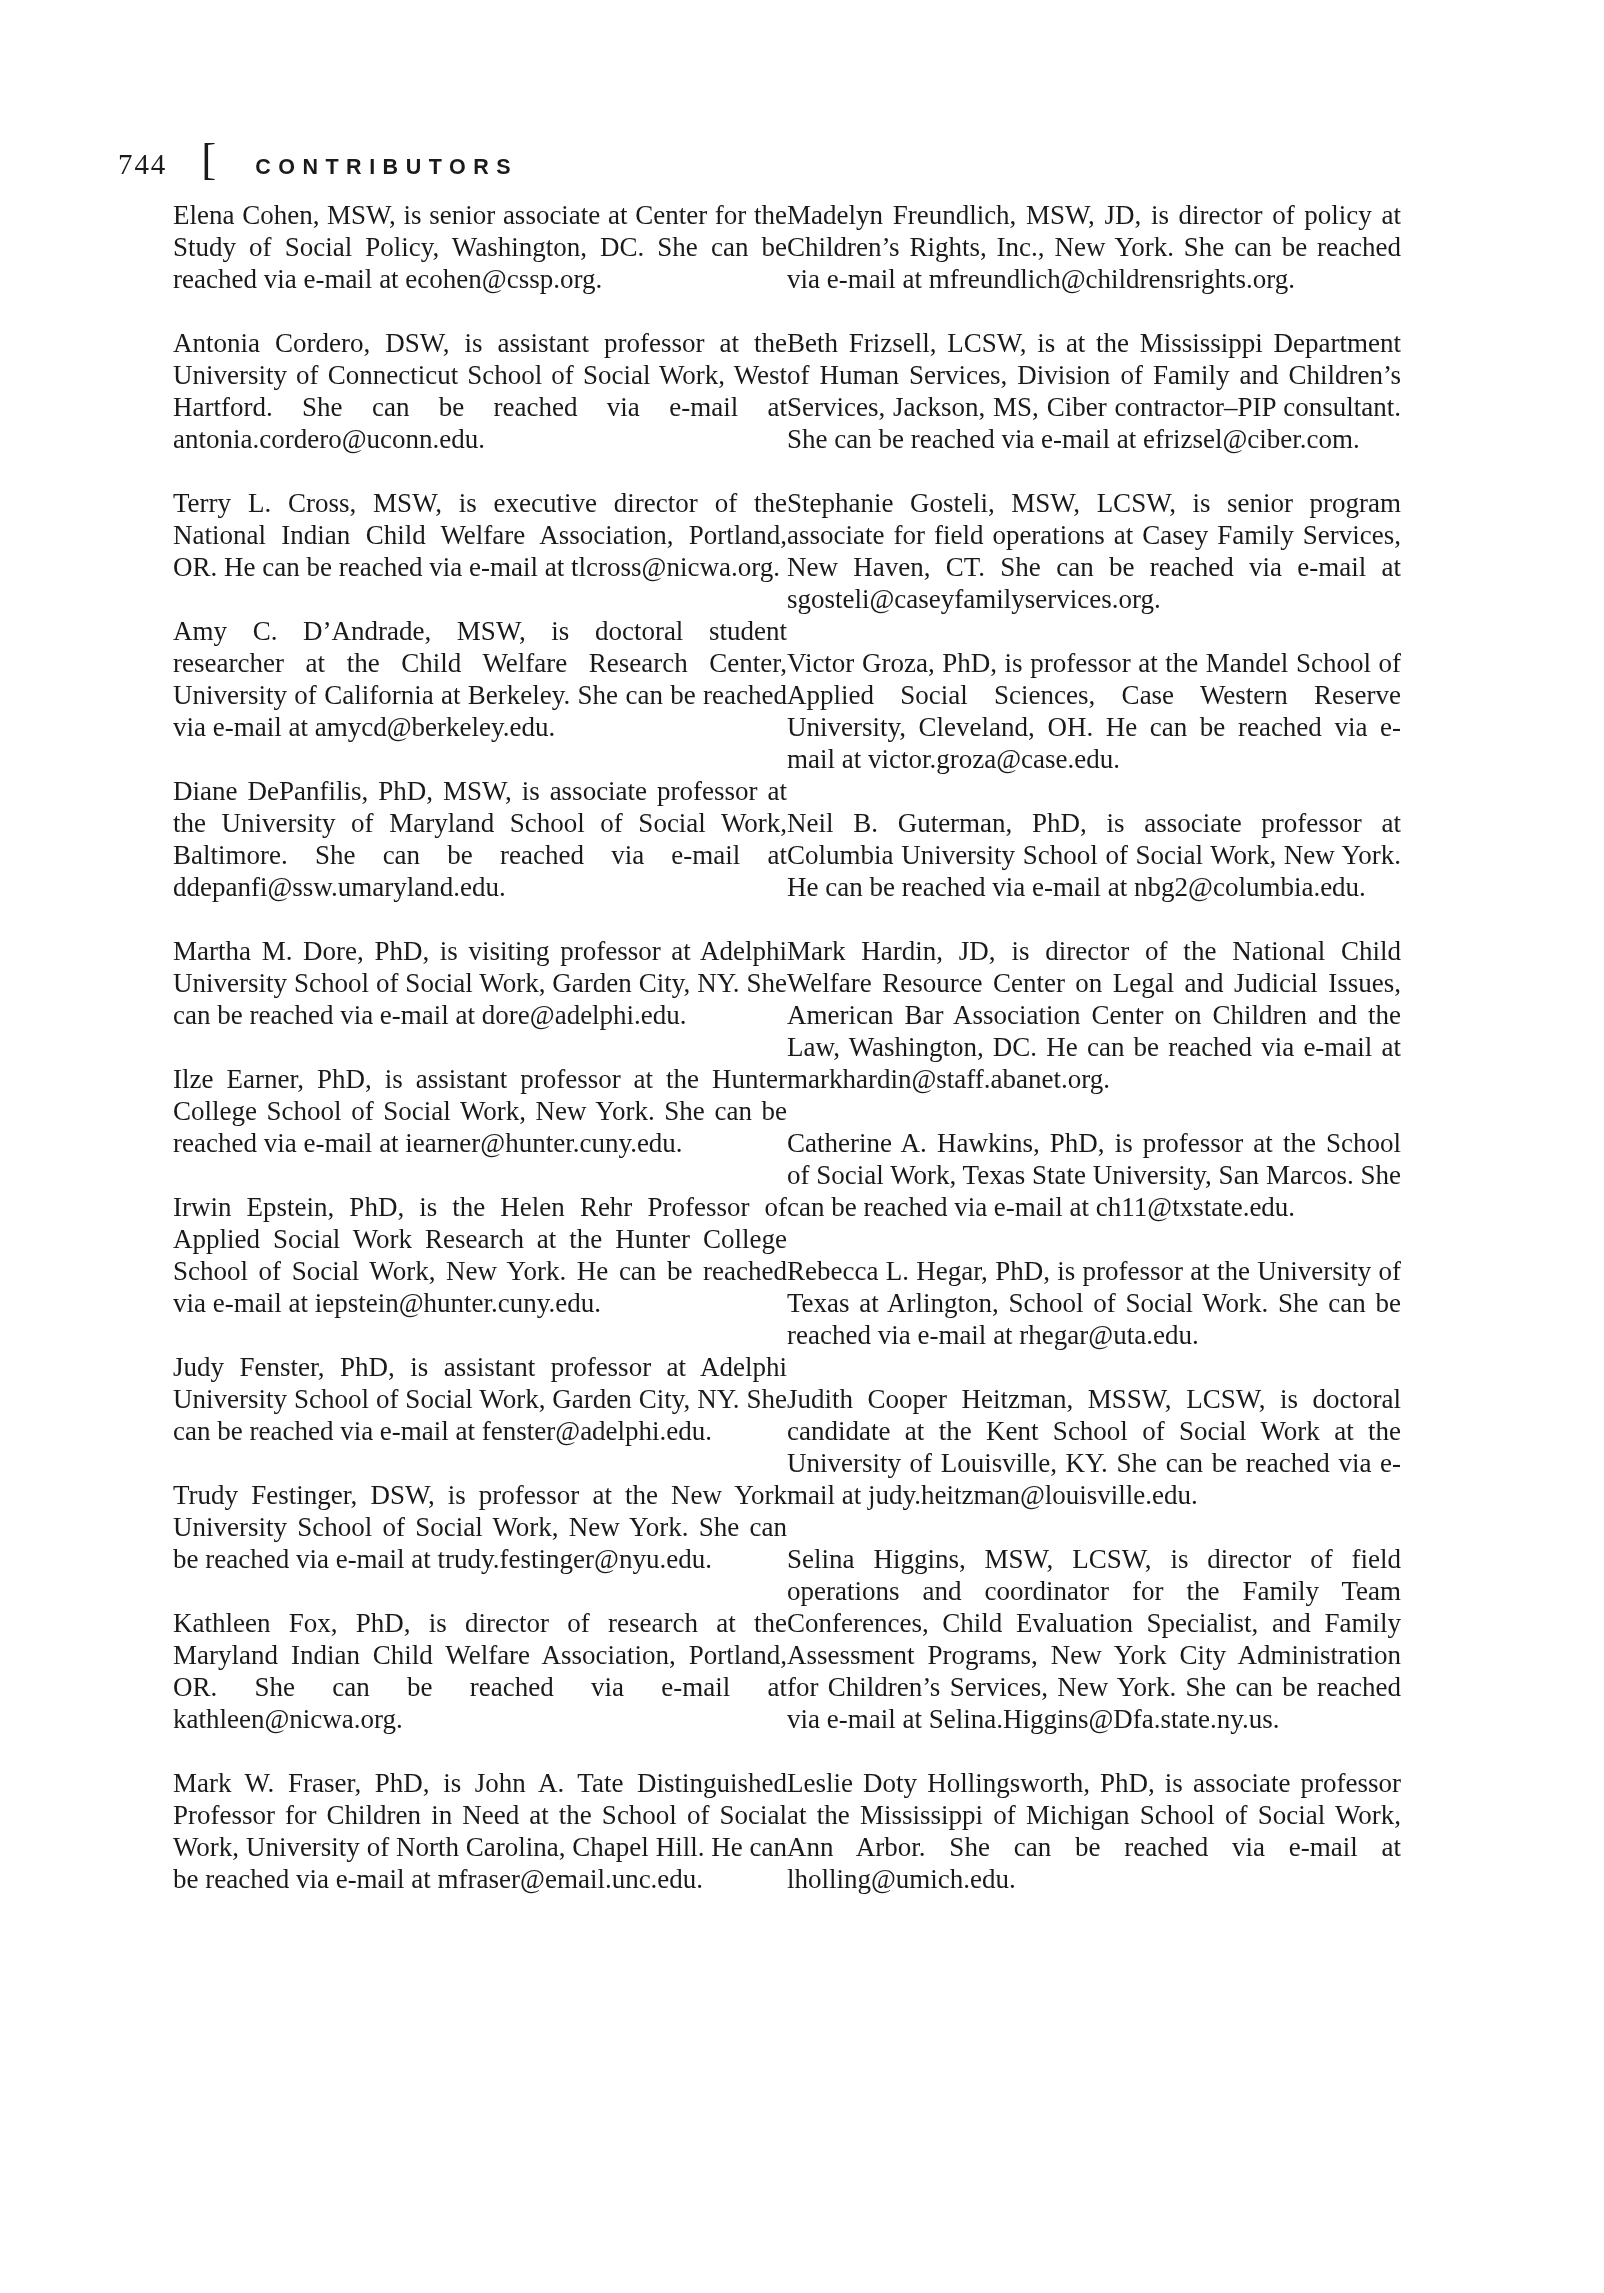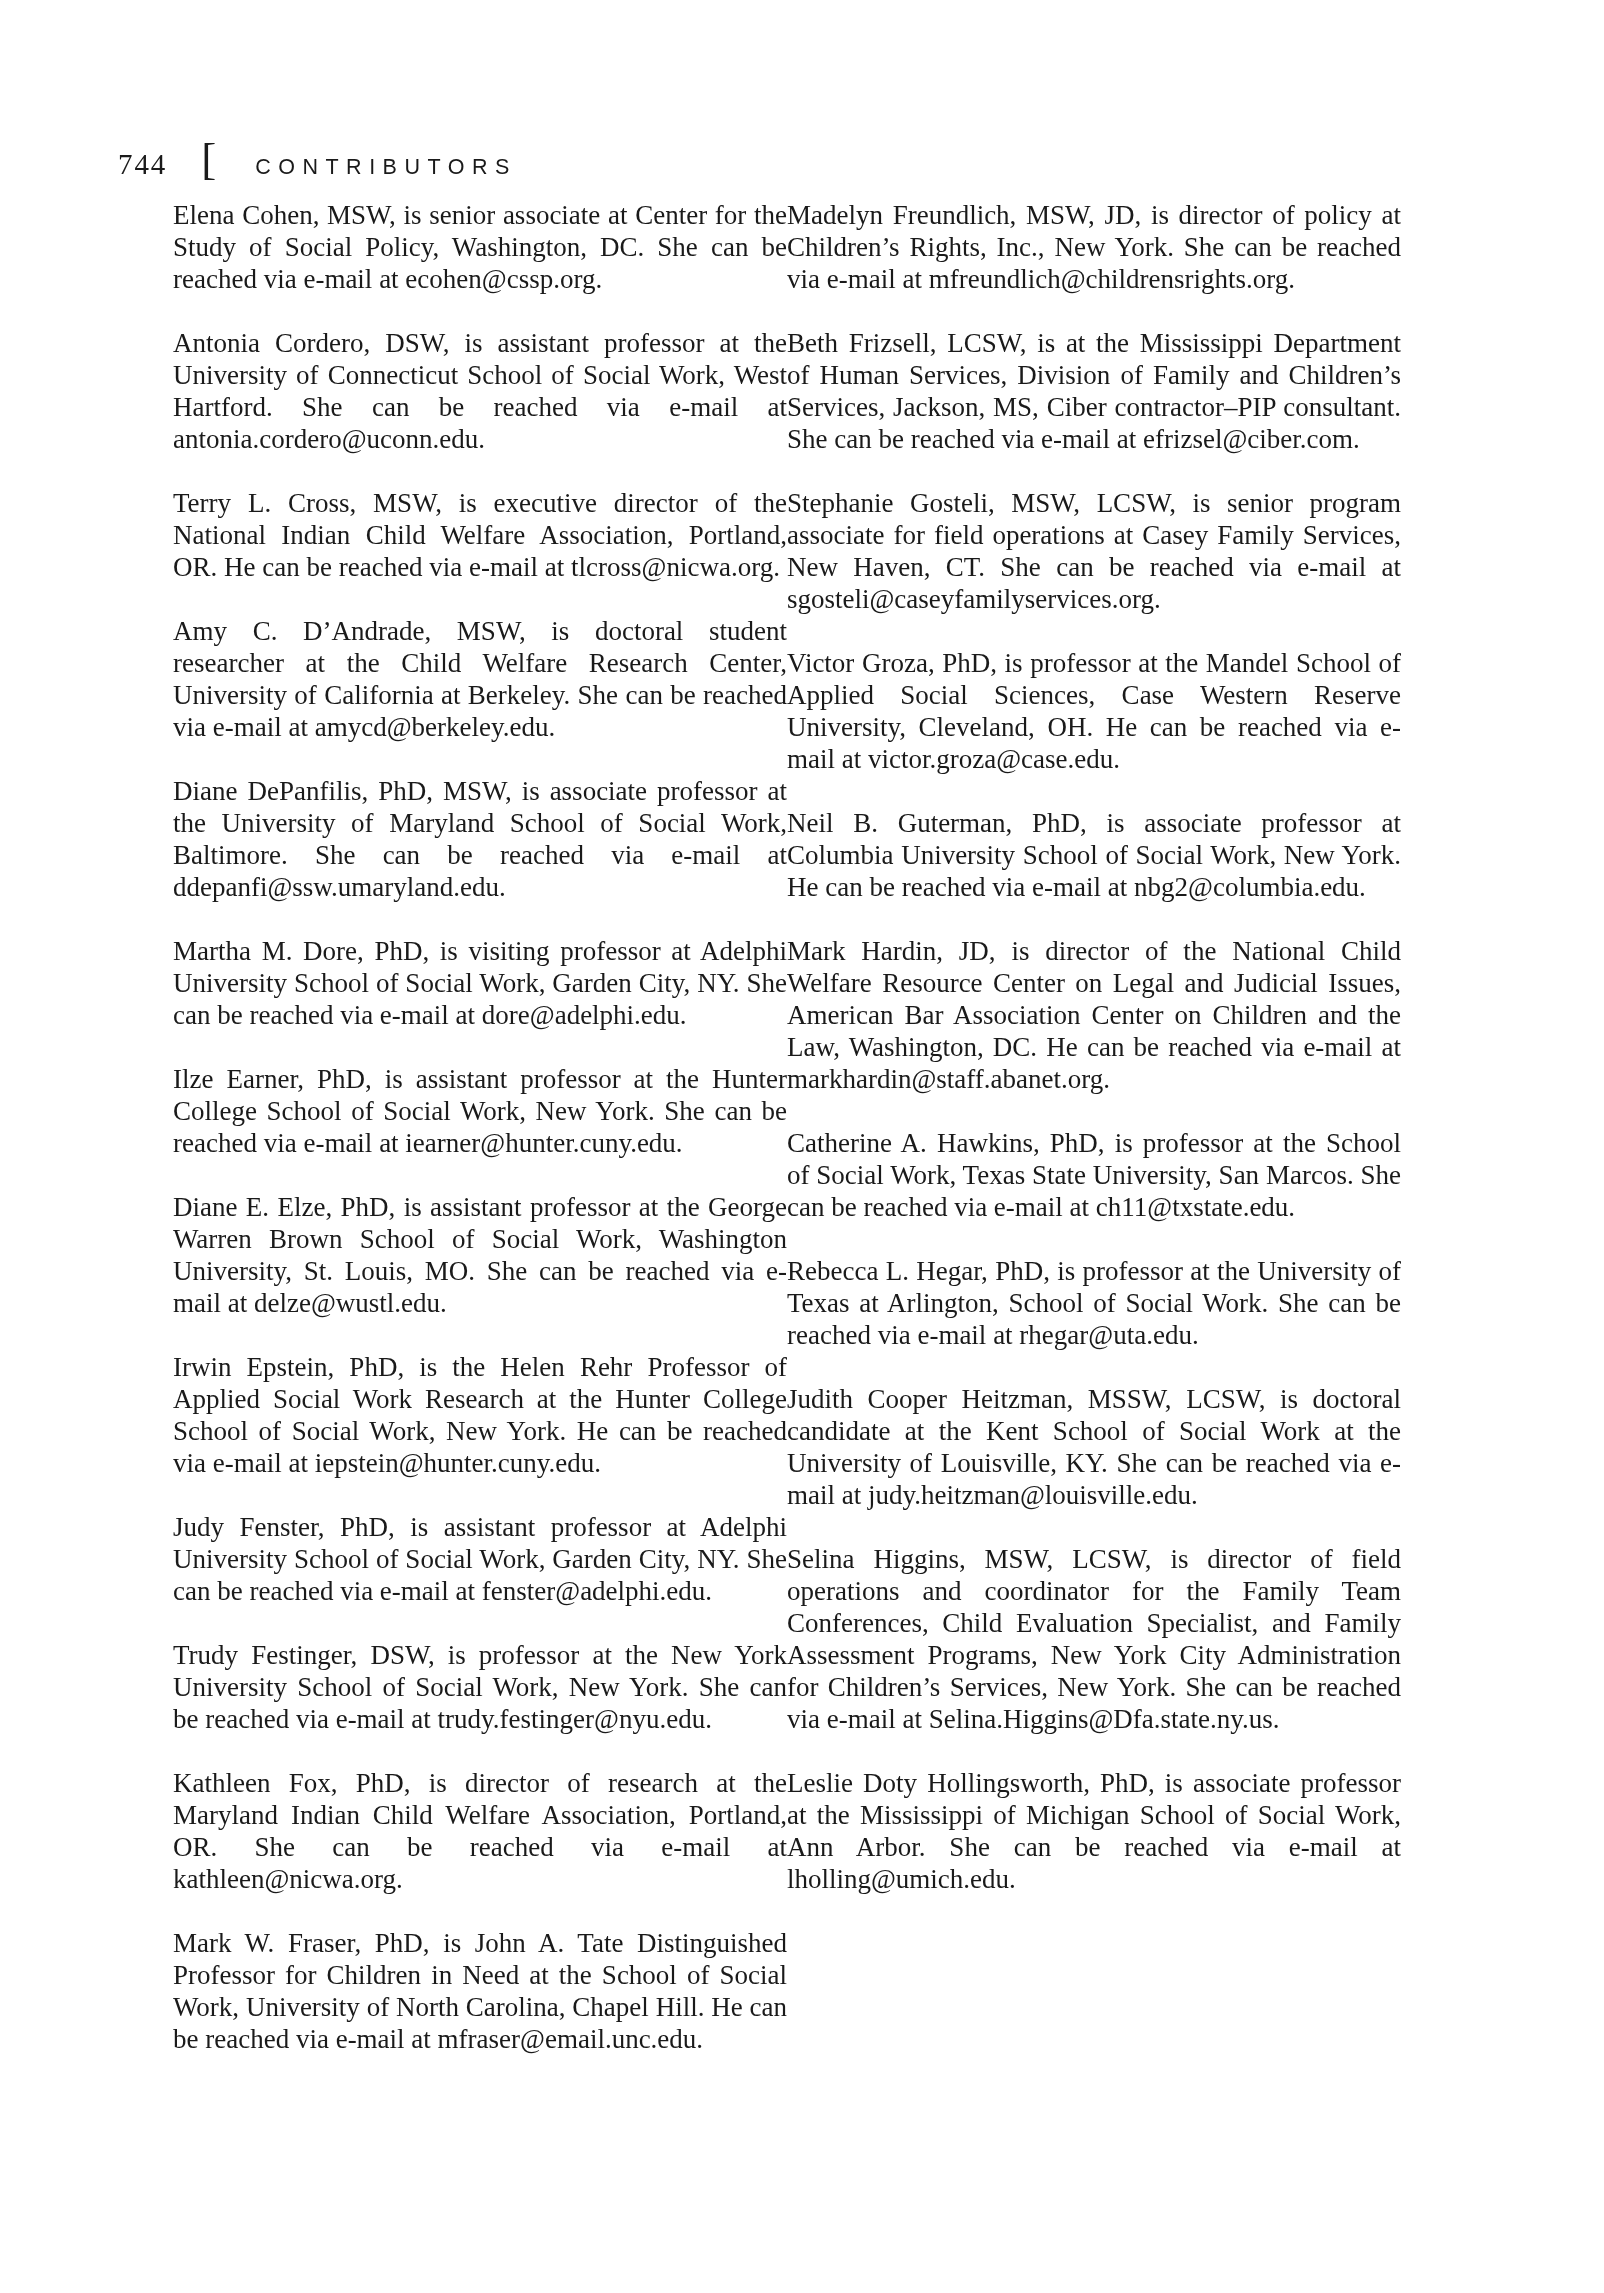--- a/index.html
+++ b/index.html
@@ -30,21 +30,21 @@
   .bracket-icon {
     font-family: "Liberation Serif", serif;
     font-size: 45px;
     line-height: 1;
     font-weight: 400;
     color: #1a1a1a;
     margin-left: 34px;
   }
   .section-title {
     font-family: "Liberation Sans", sans-serif;
-    font-weight: 400;
+    font-weight: 700;
     font-size: 21.5px;
     letter-spacing: 7.5px;
     color: #1a1a1a;
     margin-left: 39px;
   }
   .columns {
     position: absolute;
     left: 173px;
     top: 199px;
     width: 1267px;
@@ -77,21 +77,20 @@
   <div class="columns">
 
     <div class="column">
       <p class="bio">Elena Cohen, MSW, is senior associate at Center for the Study of Social Policy, Washington, DC. She can be reached via e-mail at ecohen@cssp.org.</p>
       <p class="bio">Antonia Cordero, DSW, is assistant professor at the University of Connecticut School of Social Work, West Hartford. She can be reached via e-mail at antonia.cordero@uconn.edu.</p>
       <p class="bio">Terry L. Cross, MSW, is executive director of the National Indian Child Welfare Association, Portland, OR. He can be reached via e-mail at tlcross@nicwa.org.</p>
       <p class="bio">Amy C. D’Andrade, MSW, is doctoral student researcher at the Child Welfare Research Center, University of California at Berkeley. She can be reached via e-mail at amycd@berkeley.edu.</p>
       <p class="bio">Diane DePanfilis, PhD, MSW, is associate professor at the University of Maryland School of Social Work, Baltimore. She can be reached via e-mail at ddepanfi@ssw.umaryland.edu.</p>
       <p class="bio">Martha M. Dore, PhD, is visiting professor at Adelphi University School of Social Work, Garden City, NY. She can be reached via e-mail at dore@adelphi.edu.</p>
       <p class="bio">Ilze Earner, PhD, is assistant professor at the Hunter College School of Social Work, New York. She can be reached via e-mail at iearner@hunter.cuny.edu.</p>
-      <p class="bio">Diane E. Elze, PhD, is assistant professor at the George Warren Brown School of Social Work, Washington University, St. Louis, MO. She can be reached via e-mail at delze@wustl.edu.</p>
       <p class="bio">Irwin Epstein, PhD, is the Helen Rehr Professor of Applied Social Work Research at the Hunter College School of Social Work, New York. He can be reached via e-mail at iepstein@hunter.cuny.edu.</p>
       <p class="bio">Judy Fenster, PhD, is assistant professor at Adelphi University School of Social Work, Garden City, NY. She can be reached via e-mail at fenster@adelphi.edu.</p>
       <p class="bio">Trudy Festinger, DSW, is professor at the New York University School of Social Work, New York. She can be reached via e-mail at trudy.festinger@nyu.edu.</p>
       <p class="bio">Kathleen Fox, PhD, is director of research at the Maryland Indian Child Welfare Association, Portland, OR. She can be reached via e-mail at kathleen@nicwa.org.</p>
       <p class="bio">Mark W. Fraser, PhD, is John A. Tate Distinguished Professor for Children in Need at the School of Social Work, University of North Carolina, Chapel Hill. He can be reached via e-mail at mfraser@email.unc.edu.</p>
     </div>
 
     <div class="column">
       <p class="bio">Madelyn Freundlich, MSW, JD, is director of policy at Children’s Rights, Inc., New York. She can be reached via e-mail at mfreundlich@childrensrights.org.</p>
       <p class="bio">Beth Frizsell, LCSW, is at the Mississippi Department of Human Services, Division of Family and Children’s Services, Jackson, MS, Ciber contractor–PIP consultant. She can be reached via e-mail at efrizsel@ciber.com.</p>

